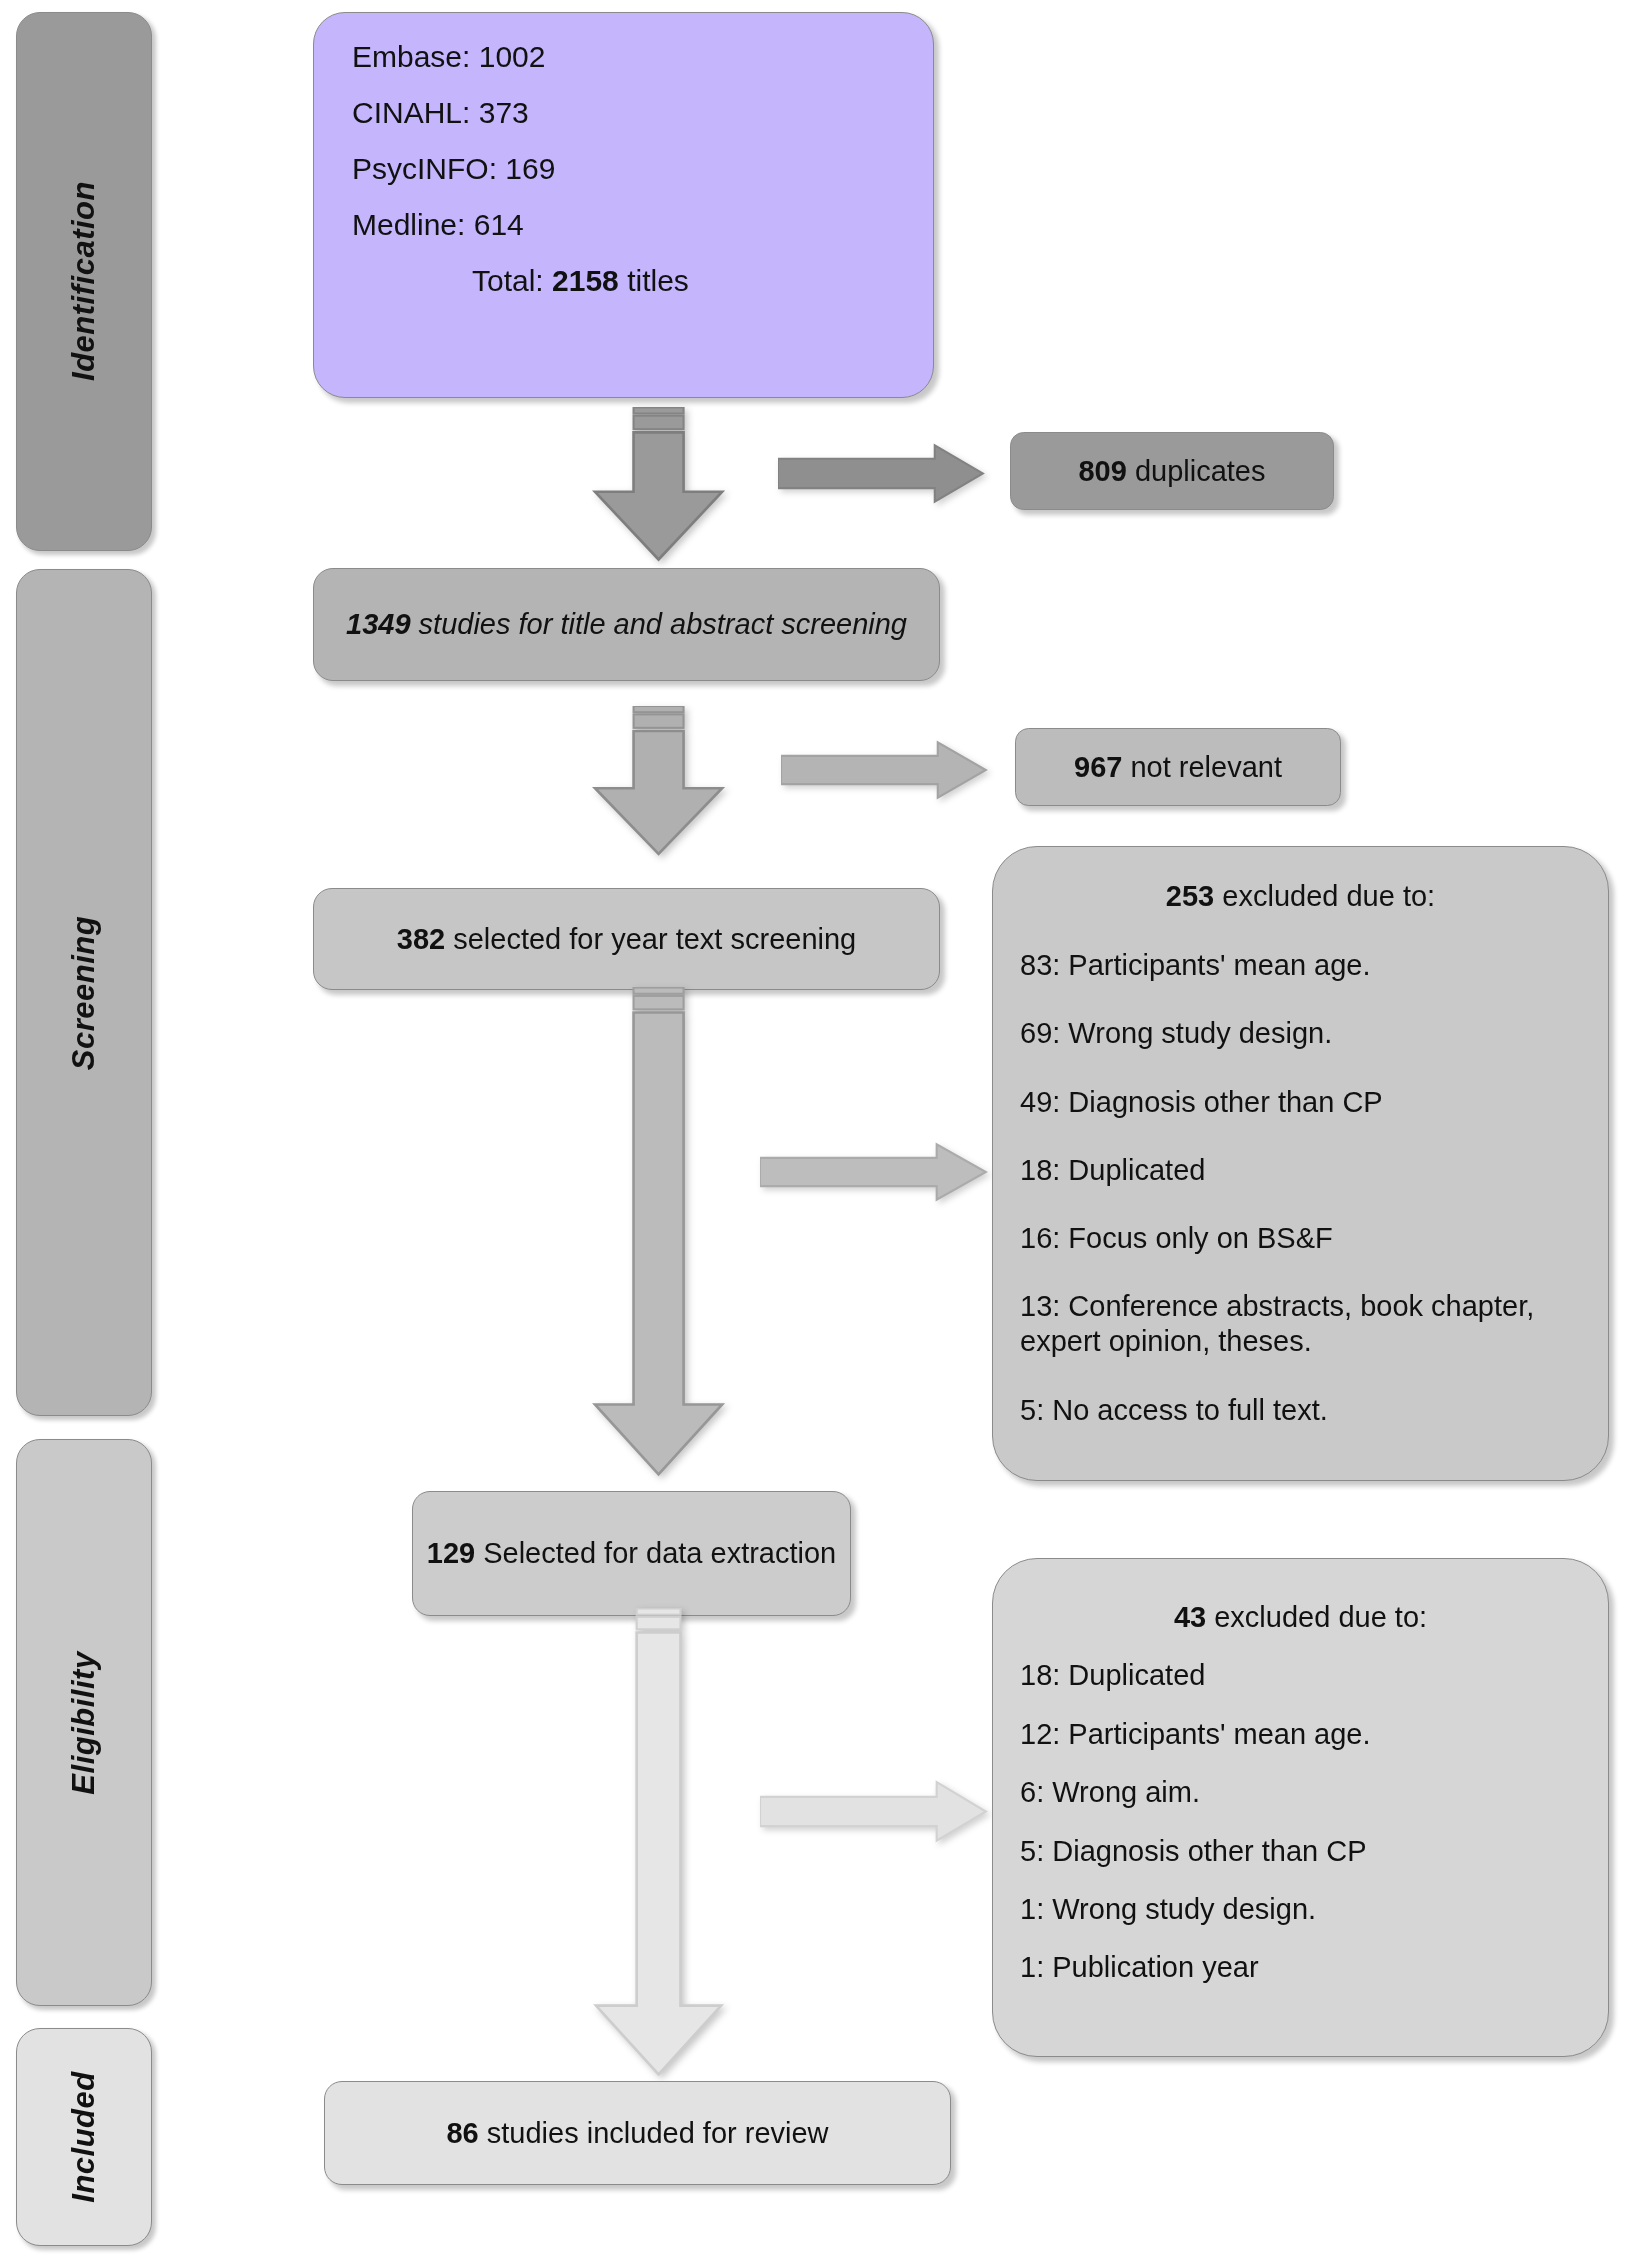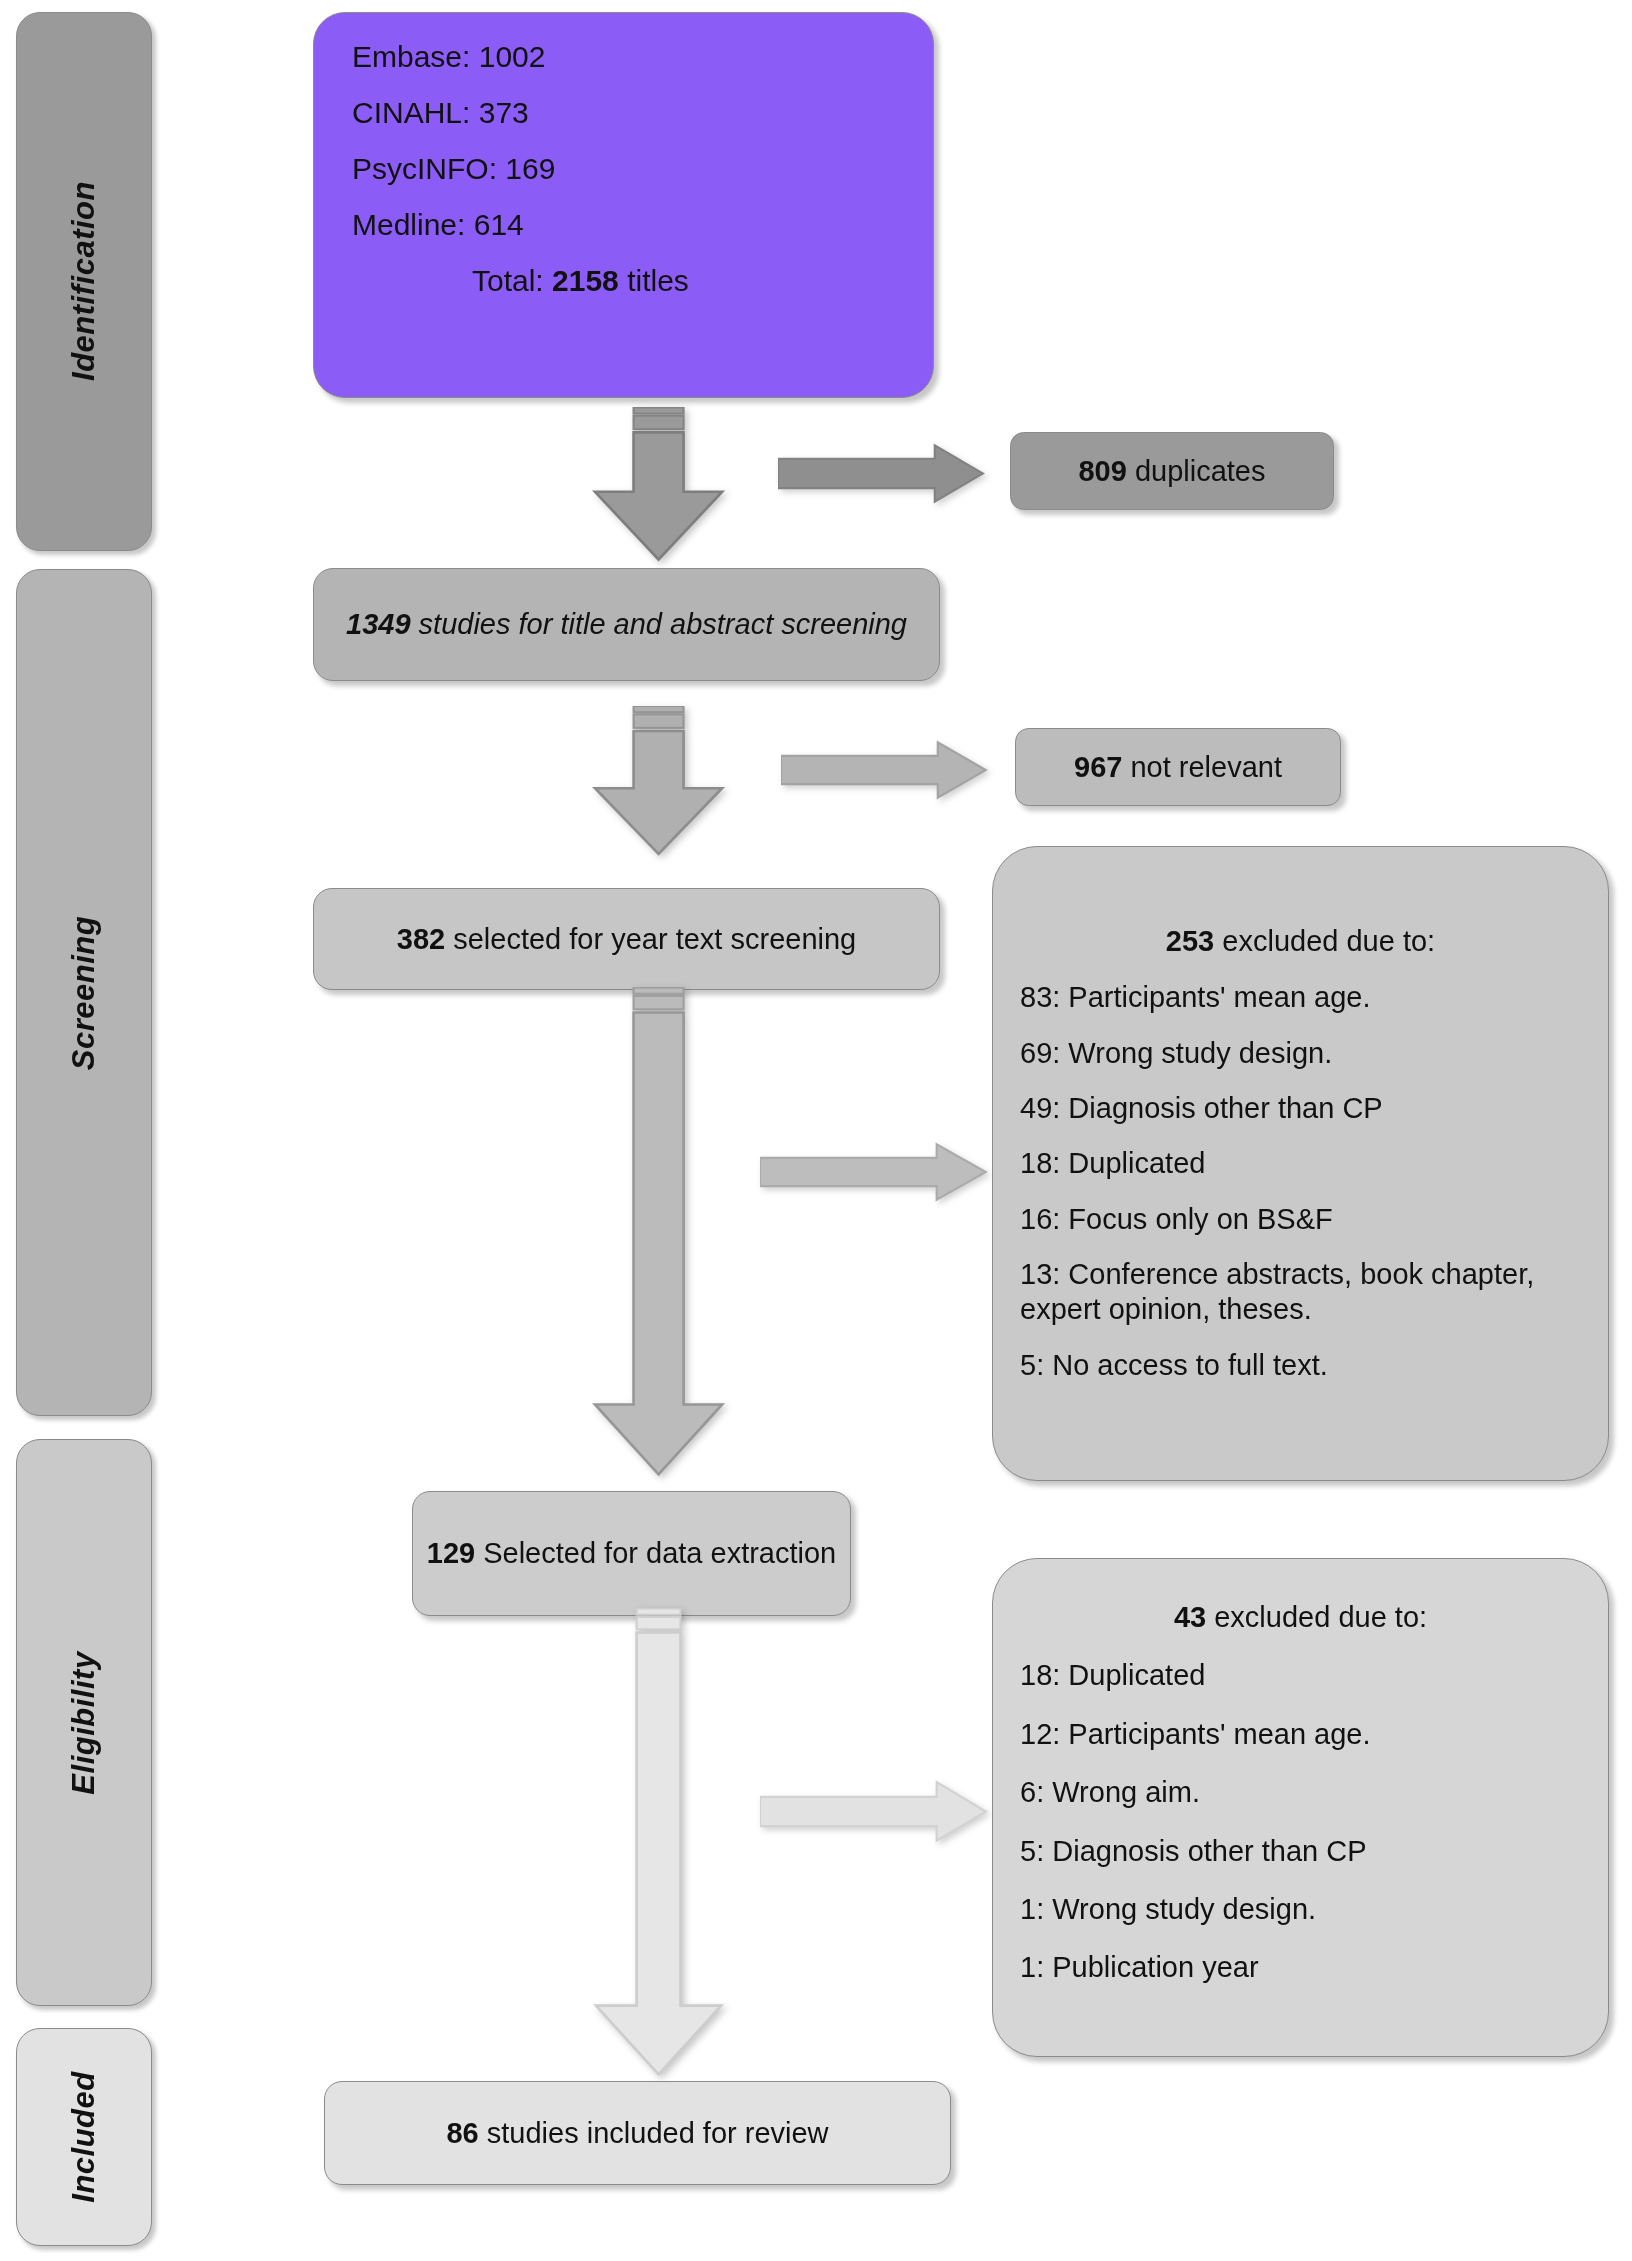--- a/index.html
+++ b/index.html
@@ -58,21 +58,21 @@
     font-size: 29px;
     line-height: 1.52;
   }
   .box.centered { align-items: center; text-align: center; }
   .box .ln { display: block; }
   .b { font-weight: bold; }
 
   
   #box-sources {
     left: 313px; top: 11.5px; width: 621px; height: 386px;
-    background: #8b5cf6;
+    background: #c4b5fd;
     border-radius: 32px;
     padding: 29px 0 29px 38px;
     justify-content: flex-start;
     font-size: 30px;
     line-height: 1.0;
   }
   #box-sources .src-line { margin-bottom: 26px; }
   #box-sources .total-line { margin-left: 120px; margin-bottom: 0; }
 
   #box-duplicates {
@@ -91,22 +91,22 @@
   }
 
   #box-fulltext {
     left: 313px; top: 888px; width: 627px; height: 102px;
     background: #c6c6c6; border-radius: 19px;
   }
 
   #box-excl-253 {
     left: 992px; top: 846px; width: 617px; height: 635px;
     background: #c9c9c9; border-radius: 45px;
-    padding: 21px 27px;
-    justify-content: center;
+    padding: 32px 27px;
+    justify-content: space-between;
     align-items: flex-start;
     font-size: 29px;
     line-height: 1.22;
   }
   #box-excl-253 .hdr { align-self: center; margin-bottom: 21px; }
   #box-excl-253 .item { margin-bottom: 20px; }
 
   #box-data-extraction {
     left: 412px; top: 1491px; width: 439px; height: 125px;
     background: #cccccc; border-radius: 18px;

